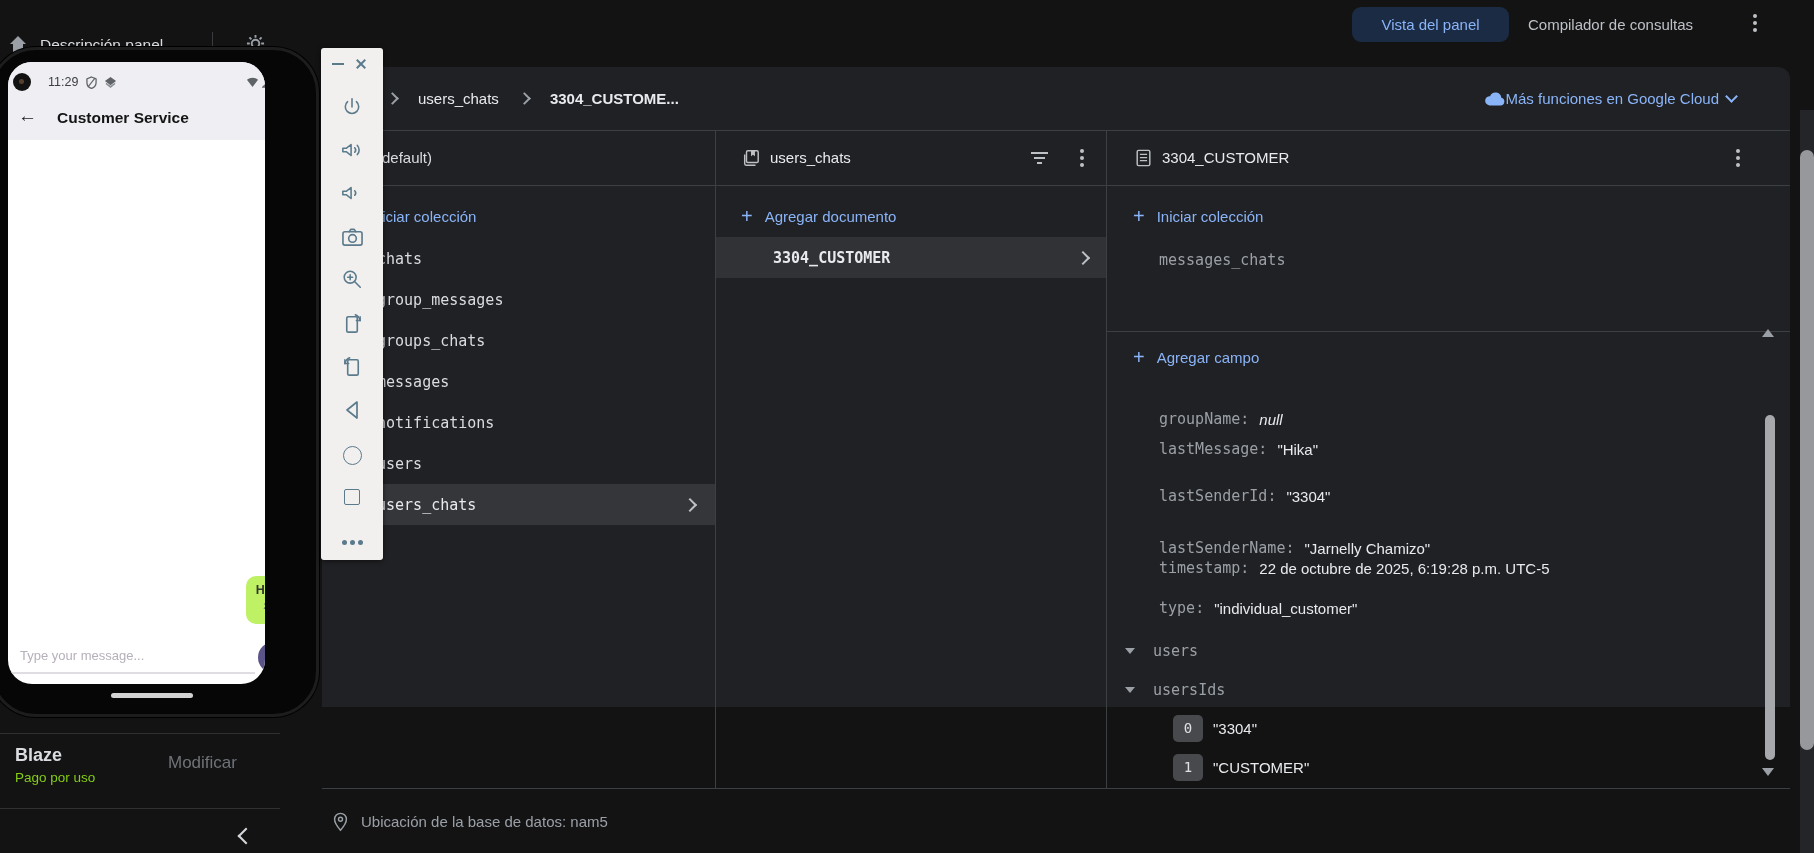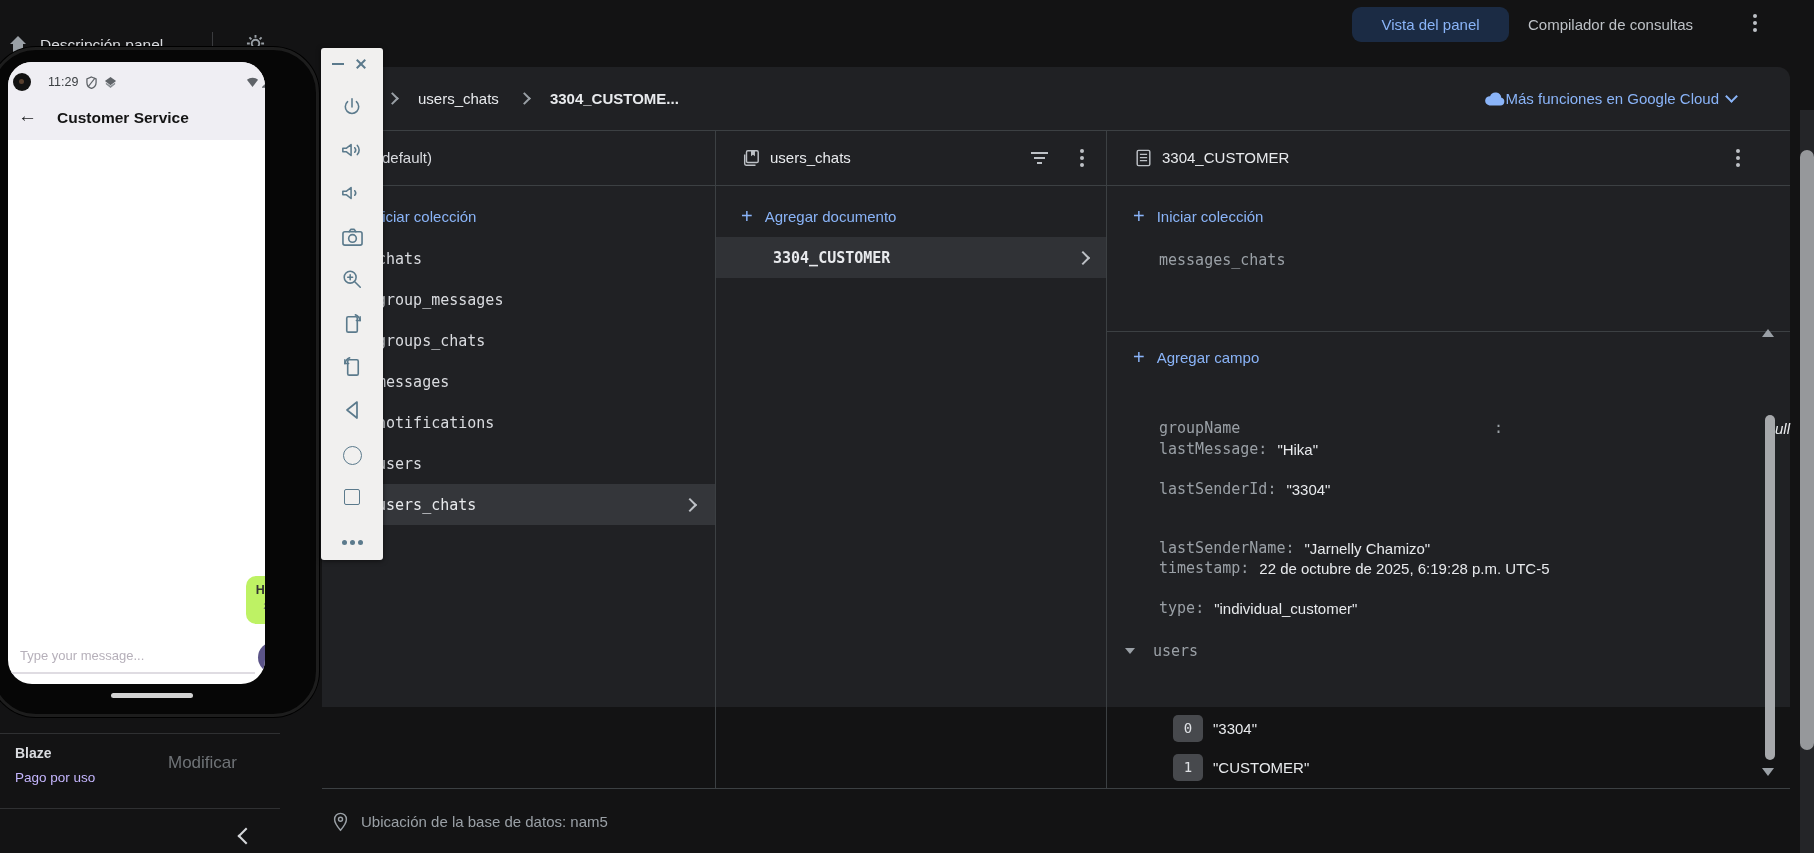--- a/index.html
+++ b/index.html
@@ -69,22 +69,22 @@
 
   
   .pg-track{left:1800px;top:110px;width:14px;height:743px;background:#242528;z-index:6;}
   .pg-thumb{left:1800px;top:150px;width:14px;height:600px;background:#96989b;border-radius:7px;z-index:7;cursor:pointer;}
 
   
   .sidebar{left:0;top:0;width:280px;height:853px;z-index:2;}
   .sb-title{position:absolute;left:40px;top:36px;color:#dadce0;font-size:15.5px;white-space:nowrap;cursor:pointer;}
   .sb-vdiv{position:absolute;left:212px;top:32px;width:1px;height:26px;background:#3a3b3e;}
   .sb-hr{position:absolute;left:0;width:280px;height:1px;background:#2f3032;}
-  .sb-blaze{position:absolute;left:15px;top:745px;color:#dadce0;font-size:14px;font-weight:bold;}
-  .sb-plan{position:absolute;left:15px;top:770px;color:#c4b5fd;font-size:13.5px;}
+  .sb-blaze{position:absolute;left:15px;top:745px;color:#dadce0;font-size:18px;font-weight:bold;}
+  .sb-plan{position:absolute;left:15px;top:770px;color:#84cc16;font-size:13.5px;}
   .sb-mod{position:absolute;left:168px;top:753px;color:#6f7377;font-size:17px;cursor:pointer;}
   .sb-collapse{position:absolute;left:240px;top:830px;width:10px;height:10px;border-top:2.5px solid #d5d7da;
                border-right:2.5px solid #d5d7da;transform:rotate(-135deg);cursor:pointer;}
 
   
   .phone{left:-10px;top:47px;width:329px;height:670px;background:#060606;border-radius:46px;
          border:3px solid #1d1d1d;box-sizing:border-box;z-index:30;box-shadow:0 0 0 1px #000;}
   .screen{position:absolute;left:15px;top:12px;width:257px;height:622px;background:#ffffff;
           border-radius:24px;overflow:hidden;}
   .ph-top{position:absolute;left:0;top:0;right:0;height:78px;background:#efeef3;}
@@ -231,31 +231,31 @@
             <span class="plus">+</span>
             <span>Iniciar colección</span>
           </div>
           <div class="lrow mono" style="top:57px;height:36px;padding-left:52px;color:#9aa0a6;">messages_chats</div>
           <div class="divline" style="top:146px;"></div>
           <div class="addlink" style="top:153px;padding-left:26px;">
             <span class="plus">+</span>
             <span>Agregar campo</span>
           </div>
 
-          <div class="f-row" style="top:227px;padding-left:52px;justify-content:space-between;">
+          <div class="f-row" style="top:218px;padding-left:52px;">
             <span class="f-key">groupName</span>
               <span class="f-colon">:</span>
             <span class="f-val null">null</span>
           </div>
           <div class="f-row" style="top:248px;padding-left:52px;">
             <span class="f-key">lastMessage</span>
               <span class="f-colon">:</span>
             <span class="f-val">"Hika"</span>
           </div>
-          <div class="f-row" style="top:288px;padding-left:52px;">
+          <div class="f-row" style="top:288px;padding-left:52px;align-items:flex-end;">
             <span class="f-key">lastSenderId</span>
               <span class="f-colon">:</span>
             <span class="f-val">"3304"</span>
           </div>
           <div class="f-row" style="top:340px;padding-left:52px;align-items:flex-end;">
             <span class="f-key">lastSenderName</span>
               <span class="f-colon">:</span>
             <span class="f-val">"Jarnelly Chamizo"</span>
           </div>
           <div class="f-row" style="top:367px;padding-left:52px;">
@@ -265,20 +265,24 @@
           </div>
           <div class="f-row" style="top:407px;padding-left:52px;">
             <span class="f-key">type</span>
               <span class="f-colon">:</span>
             <span class="f-val">"individual_customer"</span>
           </div>
 
           <div class="f-row" style="top:450px;padding-left:18px;">
             <span class="tri-down"></span>
             <span class="f-key" style="margin-left:18px;">users</span>
+          </div>
+          <div class="f-row" style="top:489px;padding-left:18px;">
+            <span class="tri-down"></span>
+            <span class="f-key" style="margin-left:18px;">usersIds</span>
           </div>
           <div class="f-row" style="top:527px;padding-left:66px;">
             <span class="badge">0</span>
             <span class="f-val">"3304"</span>
           </div>
           <div class="f-row" style="top:566px;padding-left:66px;">
             <span class="badge">1</span>
             <span class="f-val">"CUSTOMER"</span>
           </div>
 

